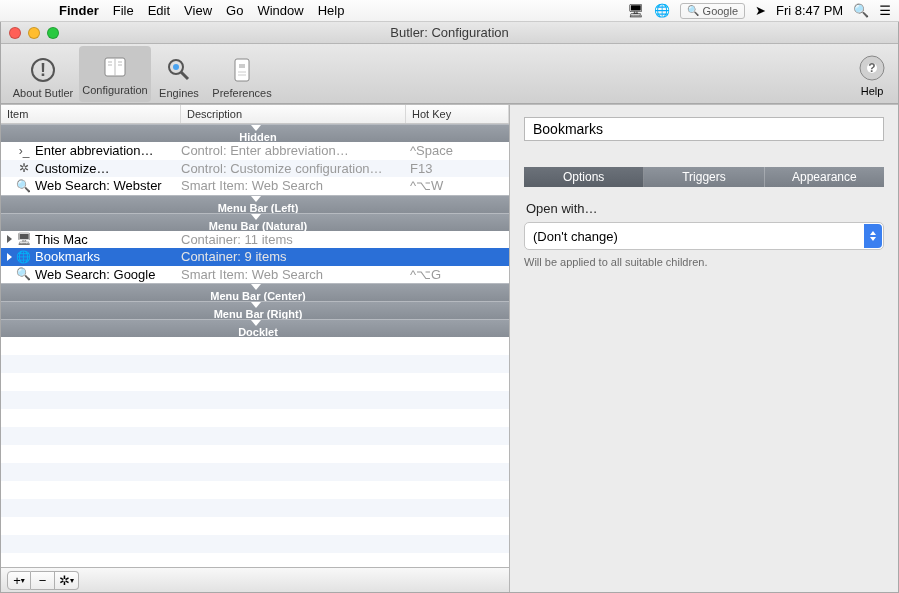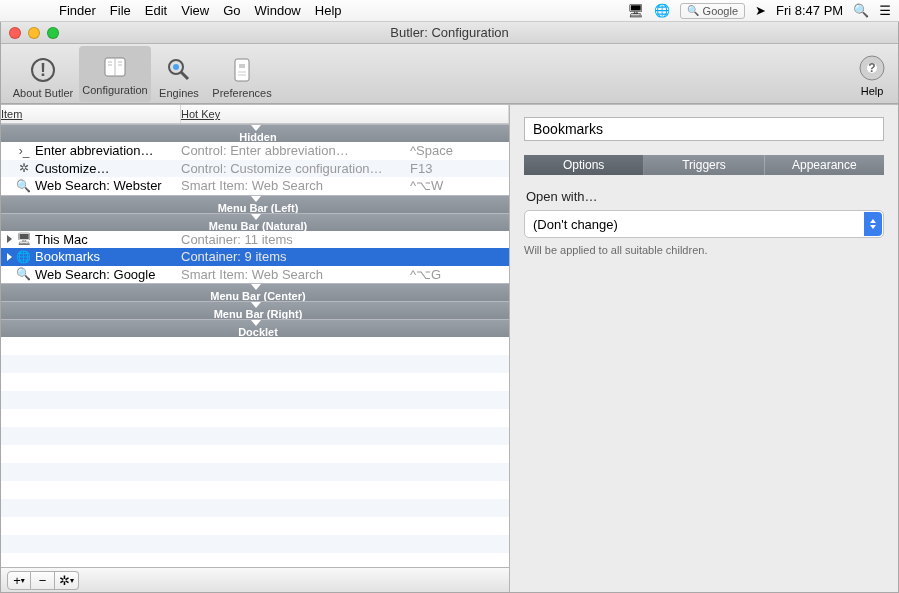--- a/index.html
+++ b/index.html
@@ -17,21 +17,21 @@
   background: linear-gradient(#fdfdfd,#f2f2f2);
   border-bottom: 1px solid #ccc;
   display: flex;
   align-items: center;
   padding: 0 8px;
   font-size: 13px;
 }
 .menubar .left { display: flex; align-items: center; gap: 14px; }
 .menubar .right { margin-left: auto; display: flex; align-items: center; gap: 10px; }
 .menubar .apple { font-size: 15px; }
-.menubar .bold { font-weight: 400; padding-left: 37px; }
+.menubar .bold { font-weight: 700; padding-left: 37px; }
 .menubar .search-pill {
   border: 1px solid #bbb; border-radius: 3px; padding: 0 6px; font-size: 11px;
   height: 16px; display: flex; align-items: center; color: #555;
 }
 .window {
   position: relative;
   height: 571px;
   border: 1px solid #a8a8a8;
   border-top: none;
   display: flex;
@@ -63,21 +63,21 @@
 .tool .ic { height: 34px; display:flex; align-items:center; justify-content:center; font-size:22px;}
 .tool.eng { width:56px;text-align:center;} .tool.pref{width:70px;}
 .help { margin-left:auto; width:40px; text-align:center; font-size:11px;}
 .help .ic{height:34px;display:flex;align-items:center;justify-content:center;}
 .content { flex:1; display:flex; overflow:hidden; border-top:1px solid #bcbcbc;}
 .leftpane { width: 509px; display:flex; flex-direction:column; border-right:1px solid #b5b5b5; background:#fff;}
 .colhead {
   height: 19px; background: linear-gradient(#fdfdfd,#efefef);
   border-bottom:1px solid #c7c7c7; display:flex; font-size:11px; color:#333;
 }
-.colhead > div { padding:3px 0; border-right:1px solid #d8d8d8;text-decoration:underline;}
+.colhead > div { padding:3px 6px; border-right:1px solid #d8d8d8;}
 .col-item{width:180px;} .col-desc{width:225px;} .col-hot{flex:1; border-right:none;}
 .tree { flex:1; overflow:hidden; font-size:13px; }
 .grp {
   background: linear-gradient(#9aa0a8,#888e96);
   color:#fff; font-weight:600; font-size:11px;
   height:18px; display:flex; align-items:center; padding-left:6px;
   border-top:1px solid #b6bac0;
   flex-direction:column;
 }
 .grp .tri { display:inline-block; width:0;height:0;border-left:5px solid transparent;border-right:5px solid transparent;border-top:6px solid #fff; margin-right:5px;}
@@ -100,21 +100,21 @@
 }
 .bb-btn{width:24px;height:19px;border:1px solid #b0b0b0;background:linear-gradient(#fdfdfd,#ececec);display:flex;align-items:center;justify-content:center;font-size:13px;}
 .bb-btn:first-child{border-radius:4px 0 0 4px;}
 .bb-btn.mid{border-left:none;}
 .bb-btn.last{border-left:none;border-radius:0 4px 4px 0;}
 .bb-search{margin-left:130px;width:230px;height:19px;border:1px solid #c3c3c3;border-radius:4px;background:#fff;font-size:12px;padding:0 8px;color:#888;}
 .rightpane{flex:1; background:#ececec; display:flex; flex-direction:column;}
 .insp-head{height:19px;background:linear-gradient(#fdfdfd,#efefef);border-bottom:1px solid #c7c7c7;font-size:11px;padding:3px 6px;}
 .insp-body{padding:12px 14px; display:flex; flex-direction:column;}
 .insp-input{height:24px;border:1px solid #b8b8b8;background:#fff;padding:0 8px;font-size:14px;width:100%;}
-.tabs{display:flex;margin-top:14px;height:20px;}
+.tabs{display:flex;margin-top:26px;height:20px;}
 .tab{flex:1;background:linear-gradient(#8e949c,#797f87);color:#fff;font-size:12px;display:flex;align-items:center;justify-content:center;border-right:1px solid rgba(255,255,255,0.25);}
 .tab:last-child{border-right:none;}
 .tab.active{background:linear-gradient(#6c727a,#5a6068);}
 .section-label{font-size:13px;margin-top:14px;margin-left:2px;color:#222;}
 .select{margin-top:6px;position:relative;width:100%;height:28px;border:1px solid #c4c4c4;border-radius:5px;background:#fff;display:flex;align-items:center;padding:0 8px;font-size:13px;}
 .select .arrows{position:absolute;right:1px;top:1px;bottom:1px;width:18px;background:#3a7ff0;border-radius:0 4px 4px 0;display:flex;flex-direction:column;align-items:center;justify-content:center;}
 .select .arrows::before{content:"";border-left:3px solid transparent;border-right:3px solid transparent;border-bottom:4px solid #fff;margin-bottom:1px;}
 .select .arrows::after{content:"";border-left:3px solid transparent;border-right:3px solid transparent;border-top:4px solid #fff;margin-top:1px;}
 .hint{font-size:11px;color:#6b6b6b;margin-top:6px;}
 svg{display:block;}
@@ -210,20 +210,21 @@
           </svg>
         </div>
       <div>Help</div>
     </div>
   </div>
 
   <div class="content">
     <div class="leftpane">
       <div class="colhead">
         <div class="col-item">Item</div>
+        <div class="col-desc">Description</div>
         <div class="col-hot">Hot Key</div>
       </div>
       <div class="tree" style="display:flex;flex-direction:column;">
         <div class="grp">
             <span class="tri"></span>
             <span>Hidden</span>
           </div>
         <div class="row">
           <div class="c-item">
               <span class="mini-icon">›_</span>

